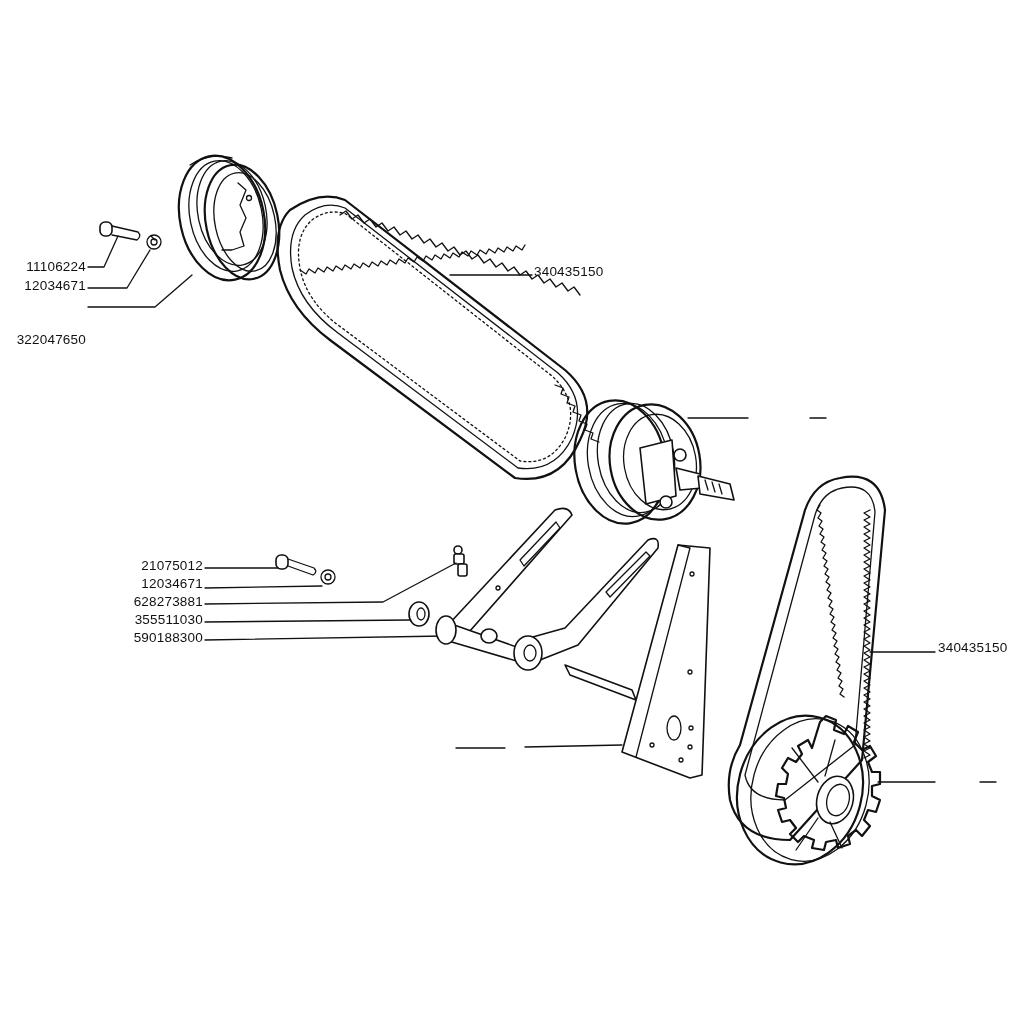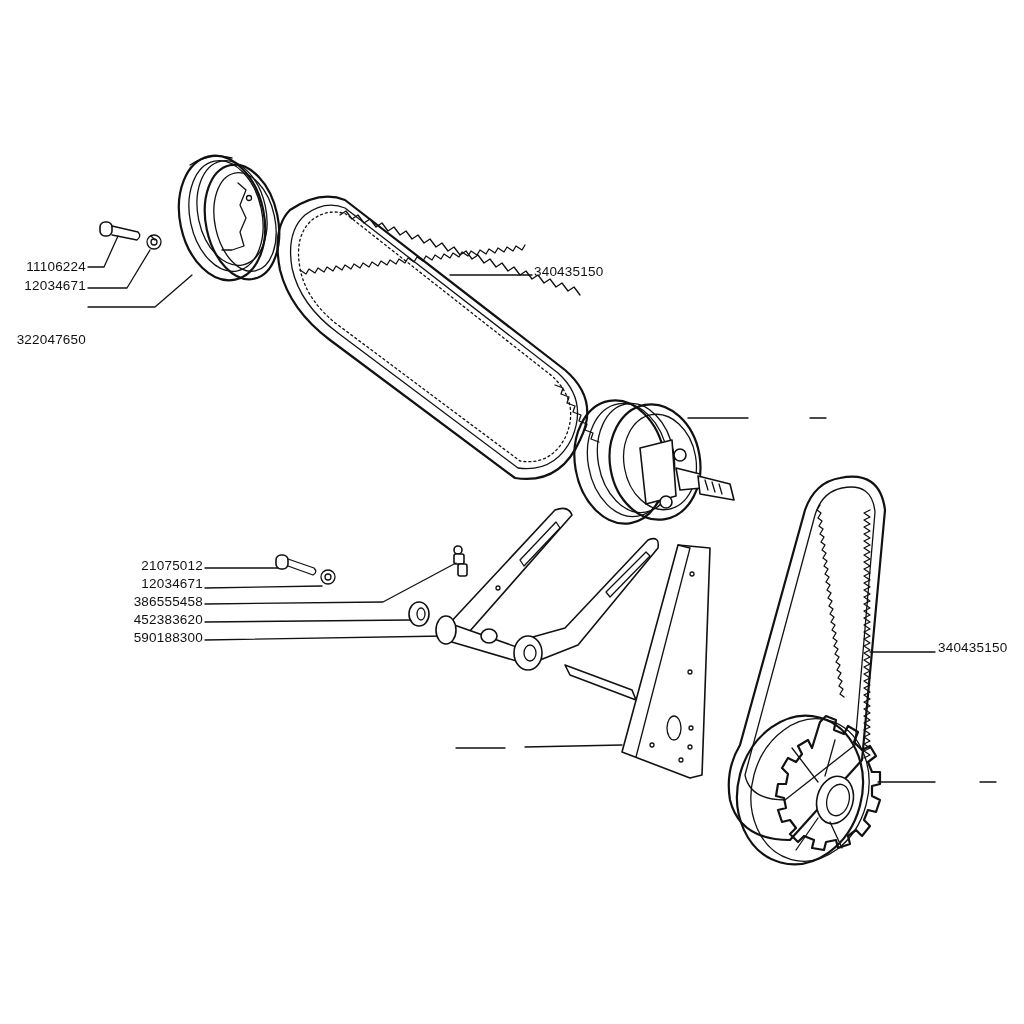--- a/index.html
+++ b/index.html
@@ -157,18 +157,18 @@
 
   
   <div class="lbl r" style="left:0px; top:259px; width:86px;">11106224</div>
   <div class="lbl r" style="left:0px; top:278px; width:86px;">12034671</div>
   <div class="lbl r" style="left:0px; top:284px; width:86px;margin-top:48px;">322047650</div>
 
   <div class="lbl" style="left:534px; top:264px;">340435150</div>
 
   <div class="lbl r" style="left:100px; top:558px; width:103px;">21075012</div>
   <div class="lbl r" style="left:100px; top:576px; width:103px;">12034671</div>
-  <div class="lbl r" style="left:100px; top:594px; width:103px;">386555458</div>
-  <div class="lbl r" style="left:100px; top:612px; width:103px;">452383620</div>
+  <div class="lbl r" style="left:100px; top:594px; width:103px;">628273881</div>
+  <div class="lbl r" style="left:100px; top:612px; width:103px;">355511030</div>
   <div class="lbl r" style="left:100px; top:630px; width:103px;">590188300</div>
 
   <div class="lbl" style="left:938px; top:640px;">340435150</div>
 </div>
 
 </body></html>

